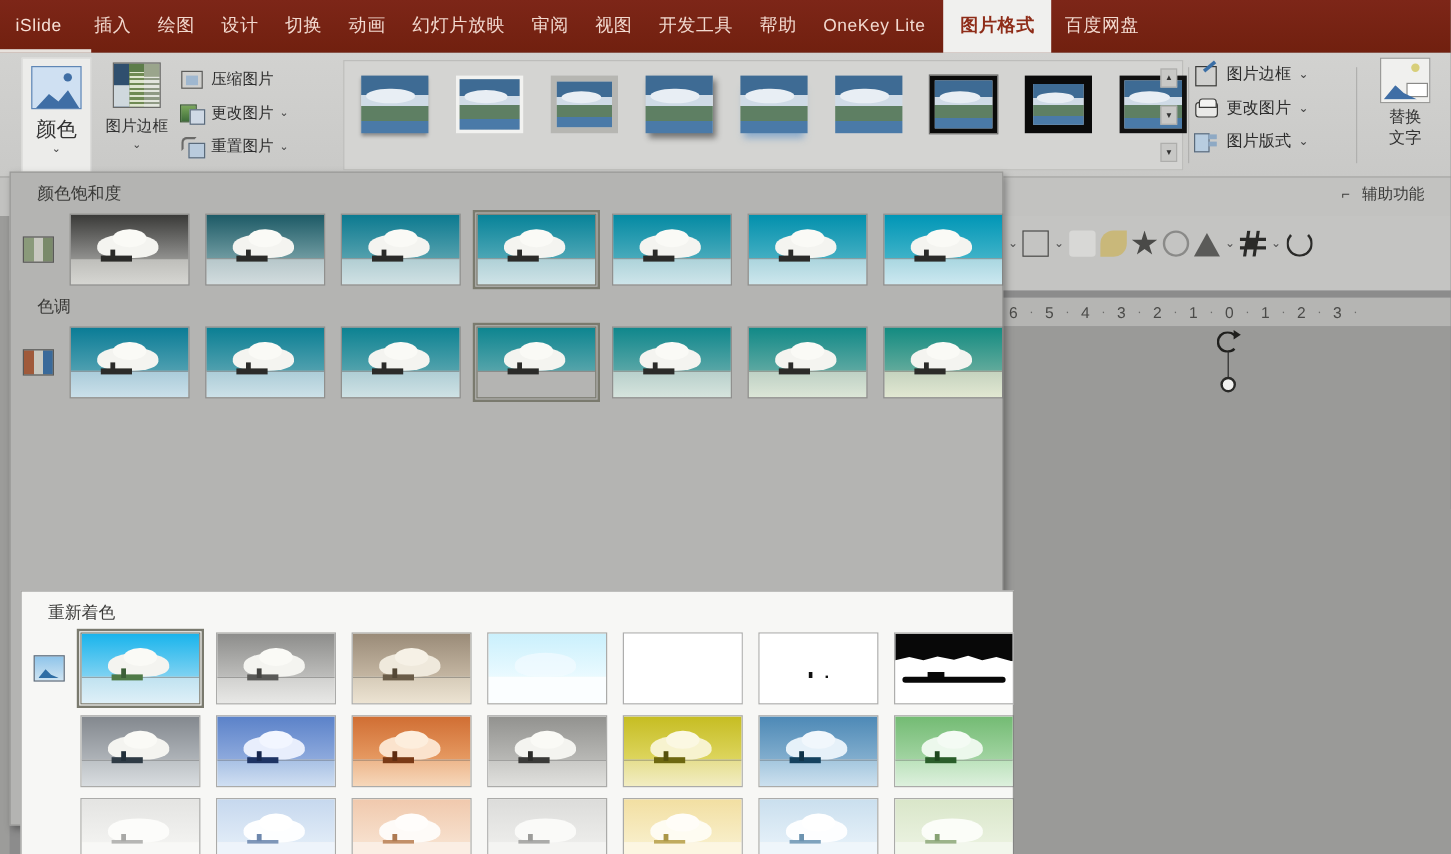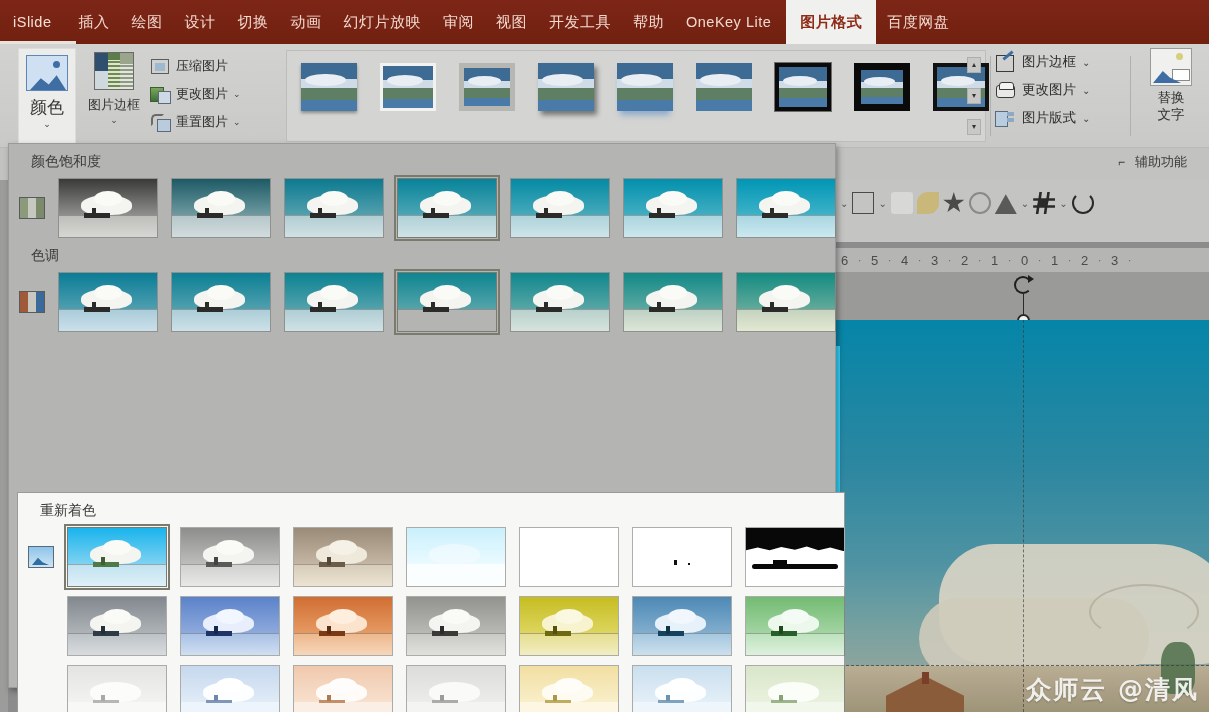--- a/index.html
+++ b/index.html
@@ -430,33 +430,20 @@
     <span class="rk">2</span>
     <span class="rt">·</span>
     <span class="rk">3</span>
     <span class="rt">·</span>
   </div>
 
   <div class="canvas-area">
     <div class="rot-icon"></div>
     <div class="rot-stem"></div>
     <div class="sel-handle"></div>
-    <div class="slide">
-      <div class="leftedge"></div>
-      <div class="cloud-big"></div>
-      <div class="cloud-b2"></div>
-      <div class="cloud-arc"></div>
-      <div class="ground"></div>
-      <div class="house"></div>
-      <div class="chimney"></div>
-      <div class="tree"></div>
-      <div class="hdash"></div>
-      <div class="vdash"></div>
-      <div class="watermark">众师云 @清风</div>
-    </div>
   </div>
 
   <div class="lsb"></div>
 
   <div class="dropdown">
 
     <div class="dd-sec-title">颜色饱和度</div>
     <div class="dd-row">
       <div class="dd-preicon ic-satpre"></div>
       <div class="thumbimg">

